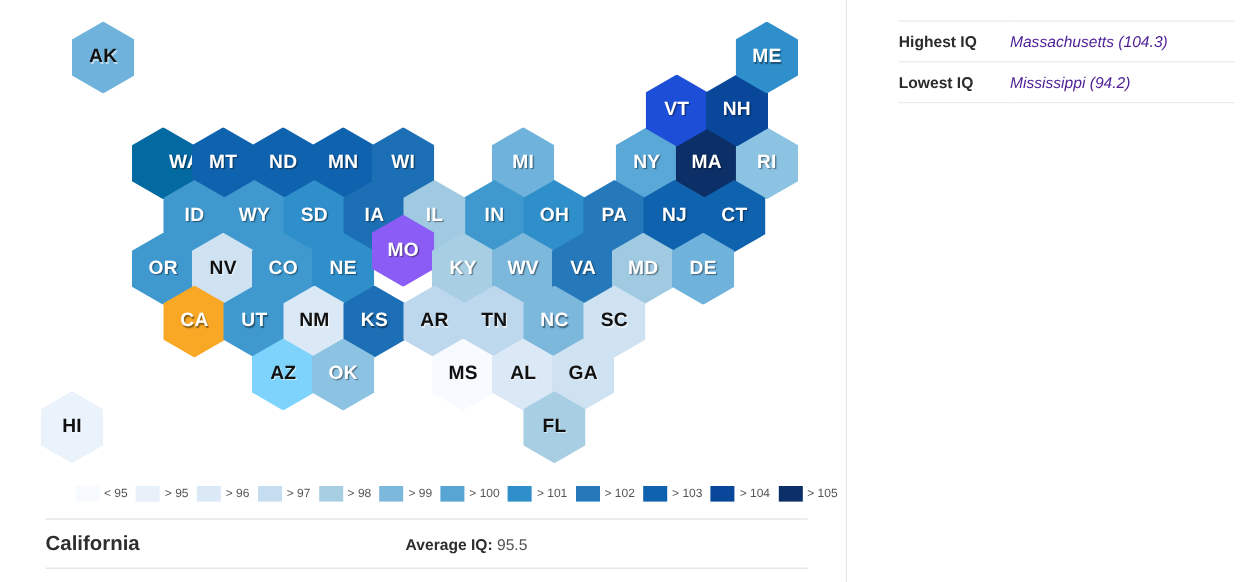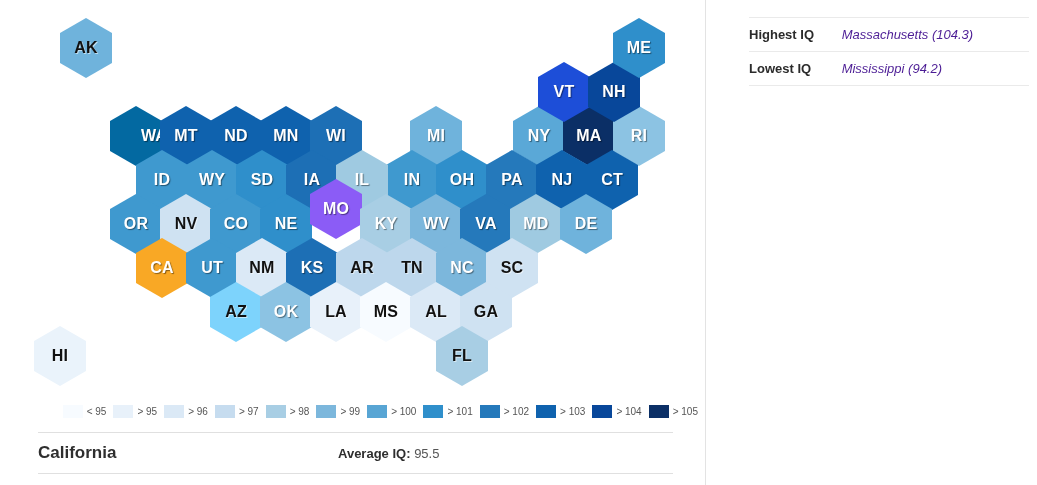--- a/index.html
+++ b/index.html
@@ -287,23 +287,20 @@
           <span class="hex-label light">NC</span>
         </div>
         <div class="hex" style="left: 486px; top: 238px; background: rgb(207, 226, 242);">
           <span class="hex-label dark">SC</span>
         </div>
         <div class="hex" style="left: 210px; top: 282px; background: #7dd3fc;">
           <span class="hex-label dark">AZ</span>
         </div>
         <div class="hex" style="left: 260px; top: 282px; background: rgb(140, 195, 227);">
           <span class="hex-label light">OK</span>
-        </div>
-        <div class="hex" style="left: 310px; top: 282px; background: rgb(232, 241, 250);">
-          <span class="hex-label dark">LA</span>
         </div>
         <div class="hex" style="left: 360px; top: 282px; background: rgb(247, 251, 255);">
           <span class="hex-label dark">MS</span>
         </div>
         <div class="hex" style="left: 410px; top: 282px; background: rgb(219, 233, 246);">
           <span class="hex-label dark">AL</span>
         </div>
         <div class="hex" style="left: 460px; top: 282px; background: rgb(207, 226, 242);">
           <span class="hex-label dark">GA</span>
         </div>

